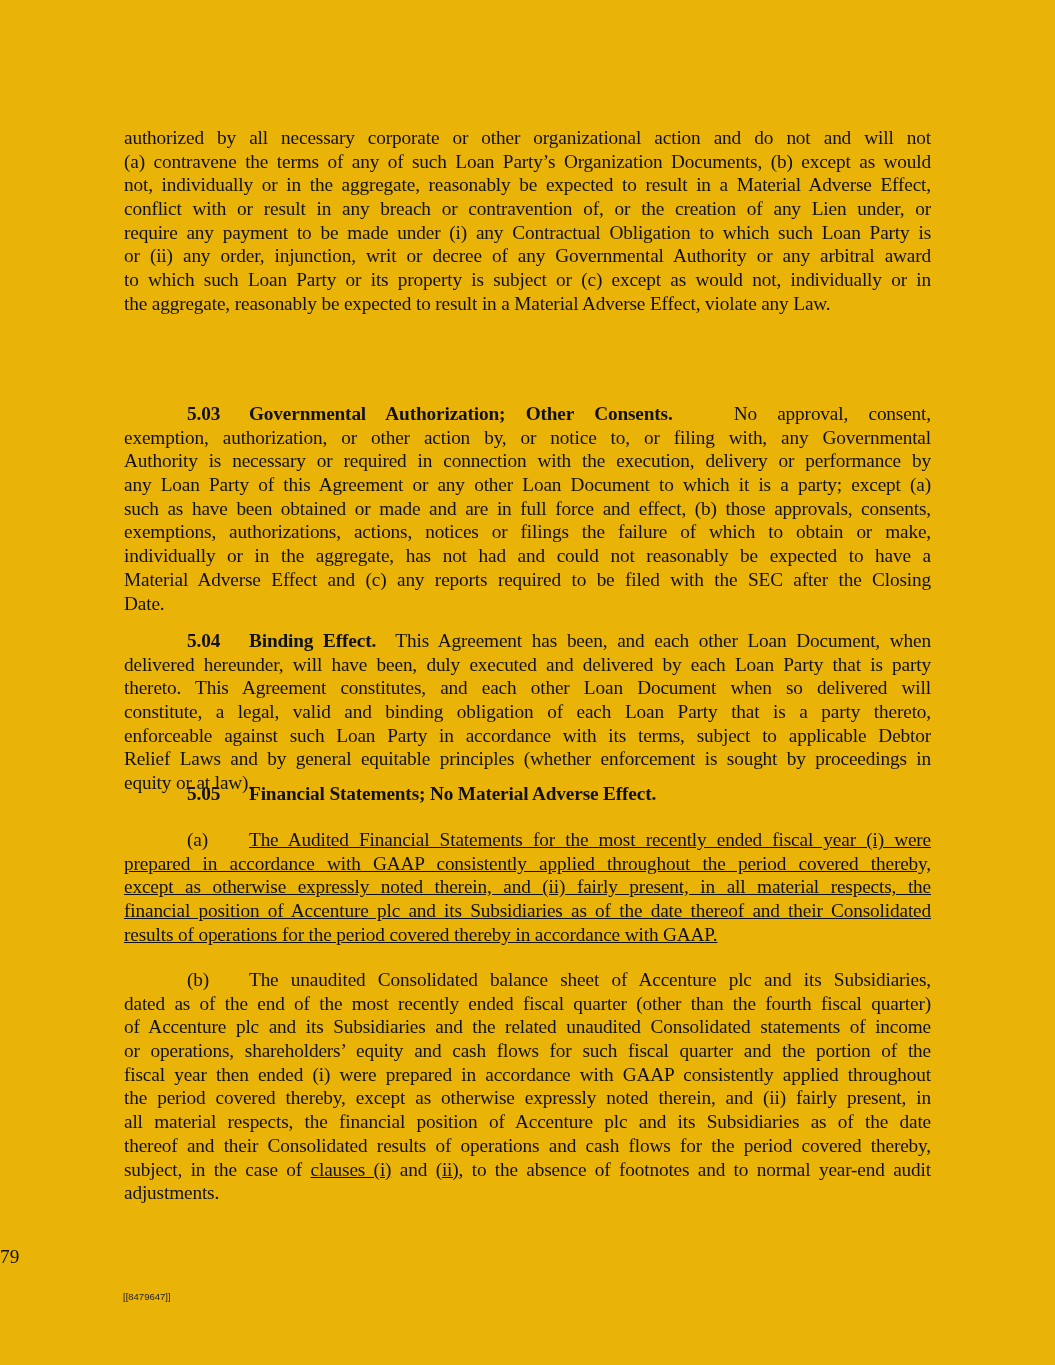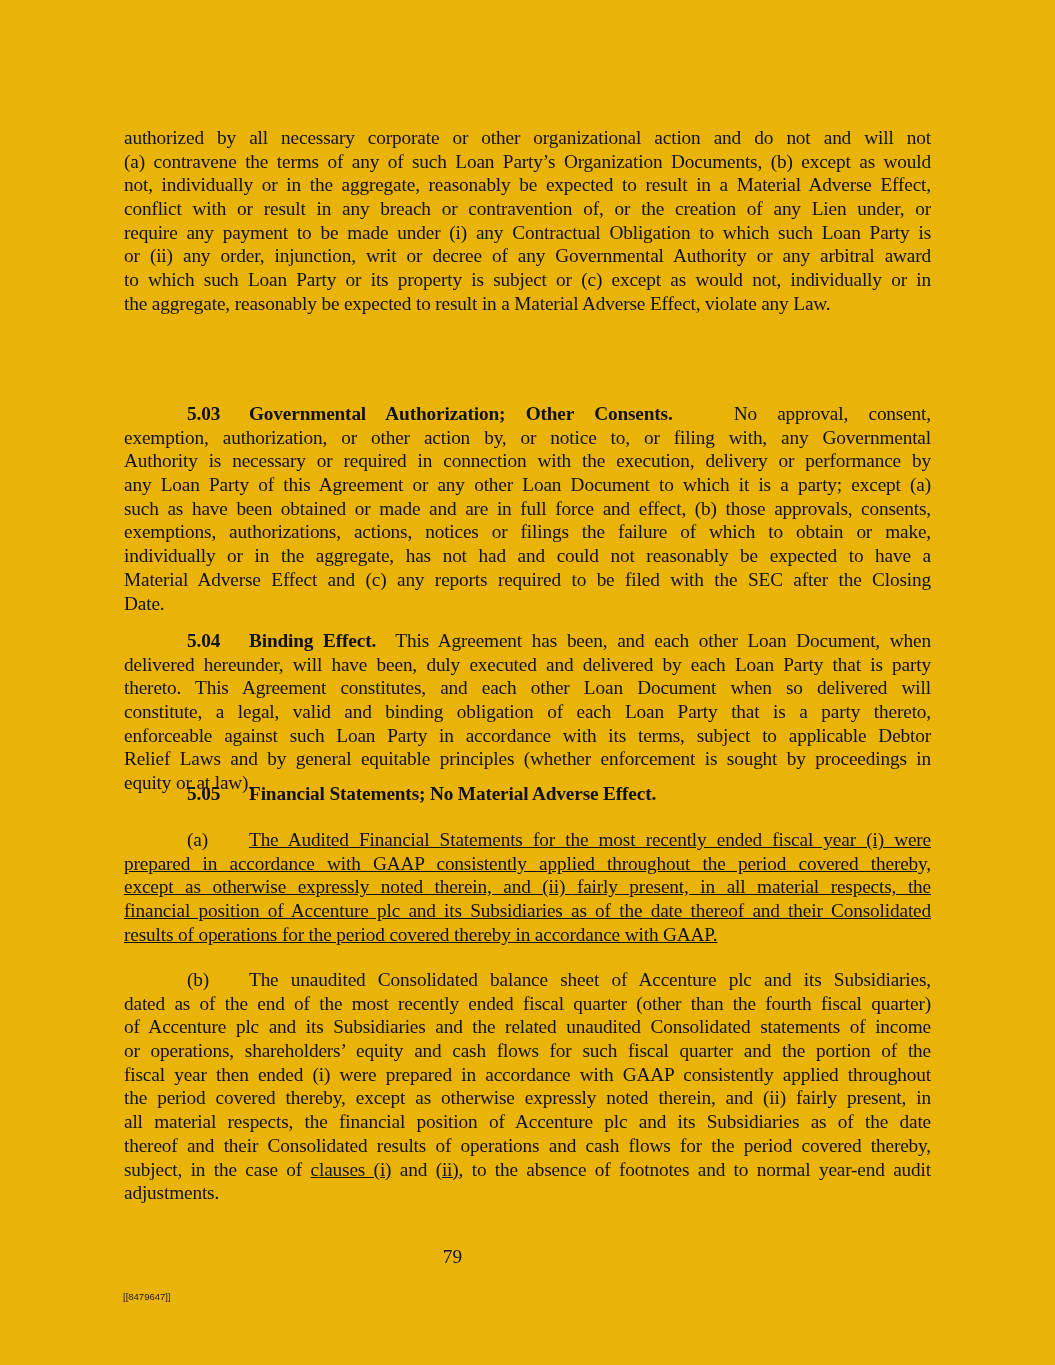--- a/index.html
+++ b/index.html
@@ -16,22 +16,22 @@
       text-align: justify; text-align-last: justify;
       letter-spacing: -0.15px;
     }
     .line.last { text-align-last: left; }
     .line.indent { padding-left: 63px; }
     .num { font-weight: bold; display: inline-block; width: 62px; }
     .bold { font-weight: bold; }
     .sub { display: inline-block; width: 62px; }
     .u { text-decoration: underline; }
     .pagenum {
-      position: absolute; left: 0; width: 889px; top: 1246px; text-align: center;
-      font-size: 19.3px; line-height: 22px; padding-left: 8px;
+      position: absolute; left: 0; width: 889px; top: 1246px; text-align: left;
+      font-size: 19.3px; line-height: 22px;
     }
     .docid {
       position: absolute; left: 123px; top: 1291px; font-size: 9.5px;
       font-family: Liberation Sans, sans-serif; color: #222;
     }
   </style>
 </head>
 <body>
 
 <div class="page">

